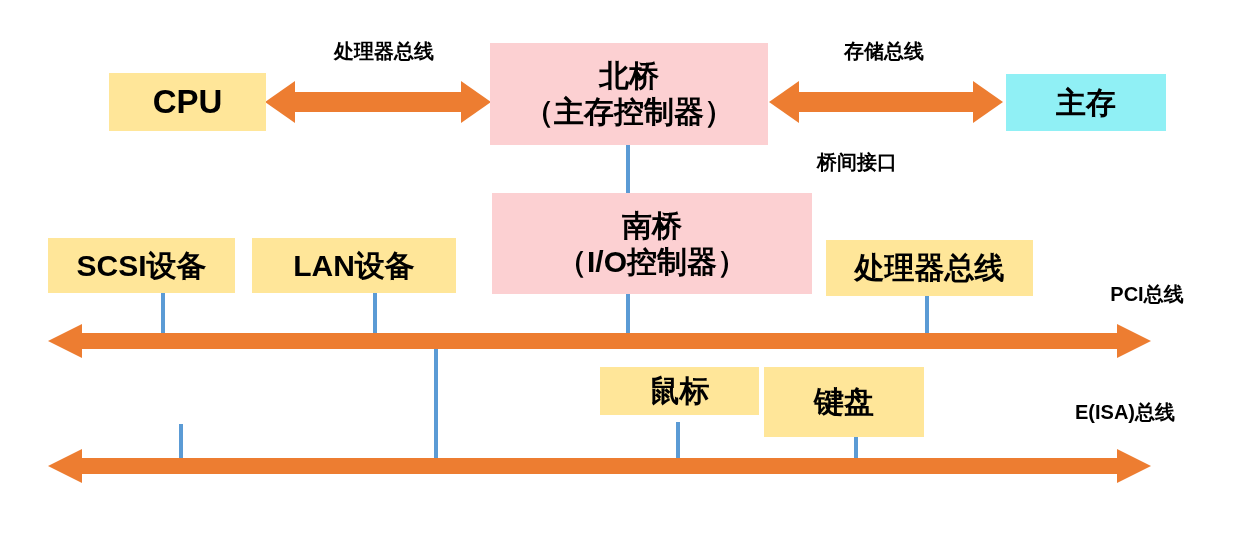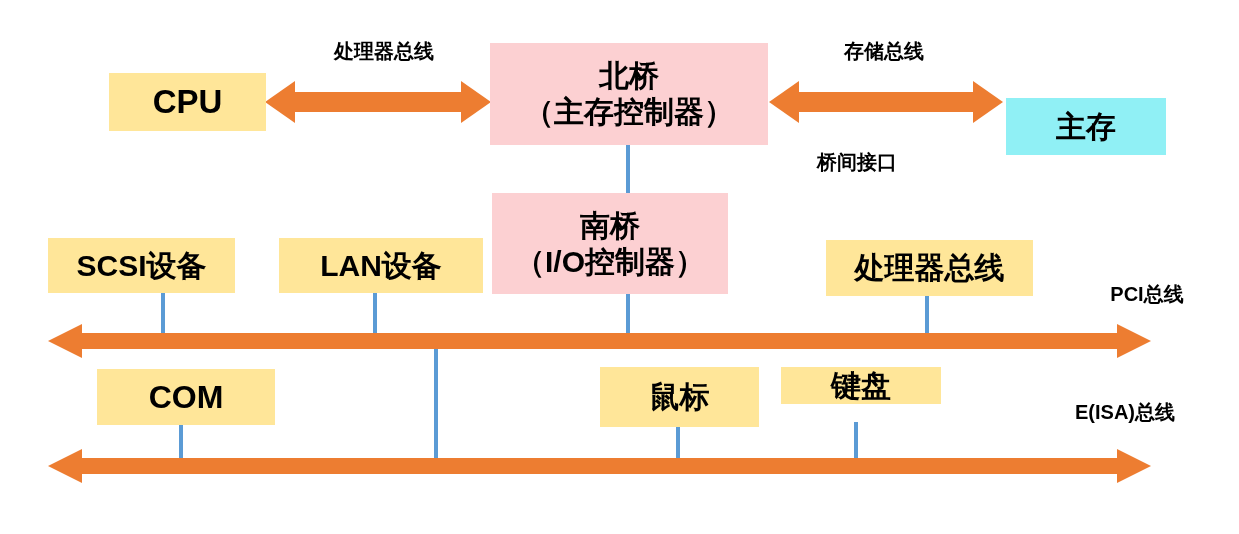--- a/index.html
+++ b/index.html
@@ -28,21 +28,21 @@
     align-items:center;justify-content:center;
     color:var(--text);
     font-weight:bold;
     font-size:30px;
     line-height:36px;
     text-align:center;
     white-space:nowrap;
   }
   .node.yellow{background:var(--node_yellow);}
   .node.pink{background:var(--node_pink);}
-  .node.cyan{background:var(--node_cyan);margin-top:24px;}
+  .node.cyan{background:var(--node_cyan);}
   .lbl{
     position:absolute;
     color:var(--text);
     font-weight:bold;
     font-size:20px;
     text-align:center;
     white-space:nowrap;
   }
   
   .hbus{
@@ -107,46 +107,43 @@
 
   <div class="node pink" style="left:490px;top:43px;width:278px;height:102px">
     <span>北桥</span>
     <span>（主存控制器）</span>
   </div>
 
   <div class="node cyan" style="left:1006px;top:74px;width:160px;height:57px">
     <span>主存</span>
   </div>
 
-  <div class="node pink" style="left:492px;top:193px;width:236px;height:101px">
+  <div class="node pink" style="left:492px;top:193px;width:320px;height:101px">
     <span>南桥</span>
     <span>（I/O控制器）</span>
   </div>
 
   <div class="node yellow" style="left:48px;top:238px;width:187px;height:55px">
     <span>SCSI设备</span>
   </div>
 
-  <div class="node yellow" style="left:279px;top:238px;width:204px;height:55px">
+  <div class="node yellow" style="left:252px;top:238px;width:204px;height:55px">
     <span>LAN设备</span>
   </div>
 
   <div class="node yellow" style="left:826px;top:240px;width:207px;height:56px">
     <span>处理器总线</span>
   </div>
 
-  <div class="node yellow" style="left:97px;top:369px;width:178px;height:56px;font-size:32px">
-    <span>COM</span>
-  </div>
 
-  <div class="node yellow" style="left:600px;top:367px;width:159px;height:60px">
+  <div class="node yellow" style="left:600px;top:367px;width:159px;height:48px">
     <span>鼠标</span>
   </div>
 
-  <div class="node yellow" style="left:781px;top:367px;width:160px;height:37px">
+  <div class="node yellow" style="left:764px;top:367px;width:160px;height:70px">
     <span>键盘</span>
   </div>
 
   <div class="lbl" style="left:284px;top:38px;width:200px">处理器总线</div>
   <div class="lbl" style="left:808px;top:38px;width:152px">存储总线</div>
   <div class="lbl" style="left:1086px;top:281px;width:122px">PCI总线</div>
   <div class="lbl" style="left:777px;top:149px;width:160px">桥间接口</div>
   <div class="lbl" style="left:1042px;top:399px;width:166px">E(ISA)总线</div>
 
 </div>

